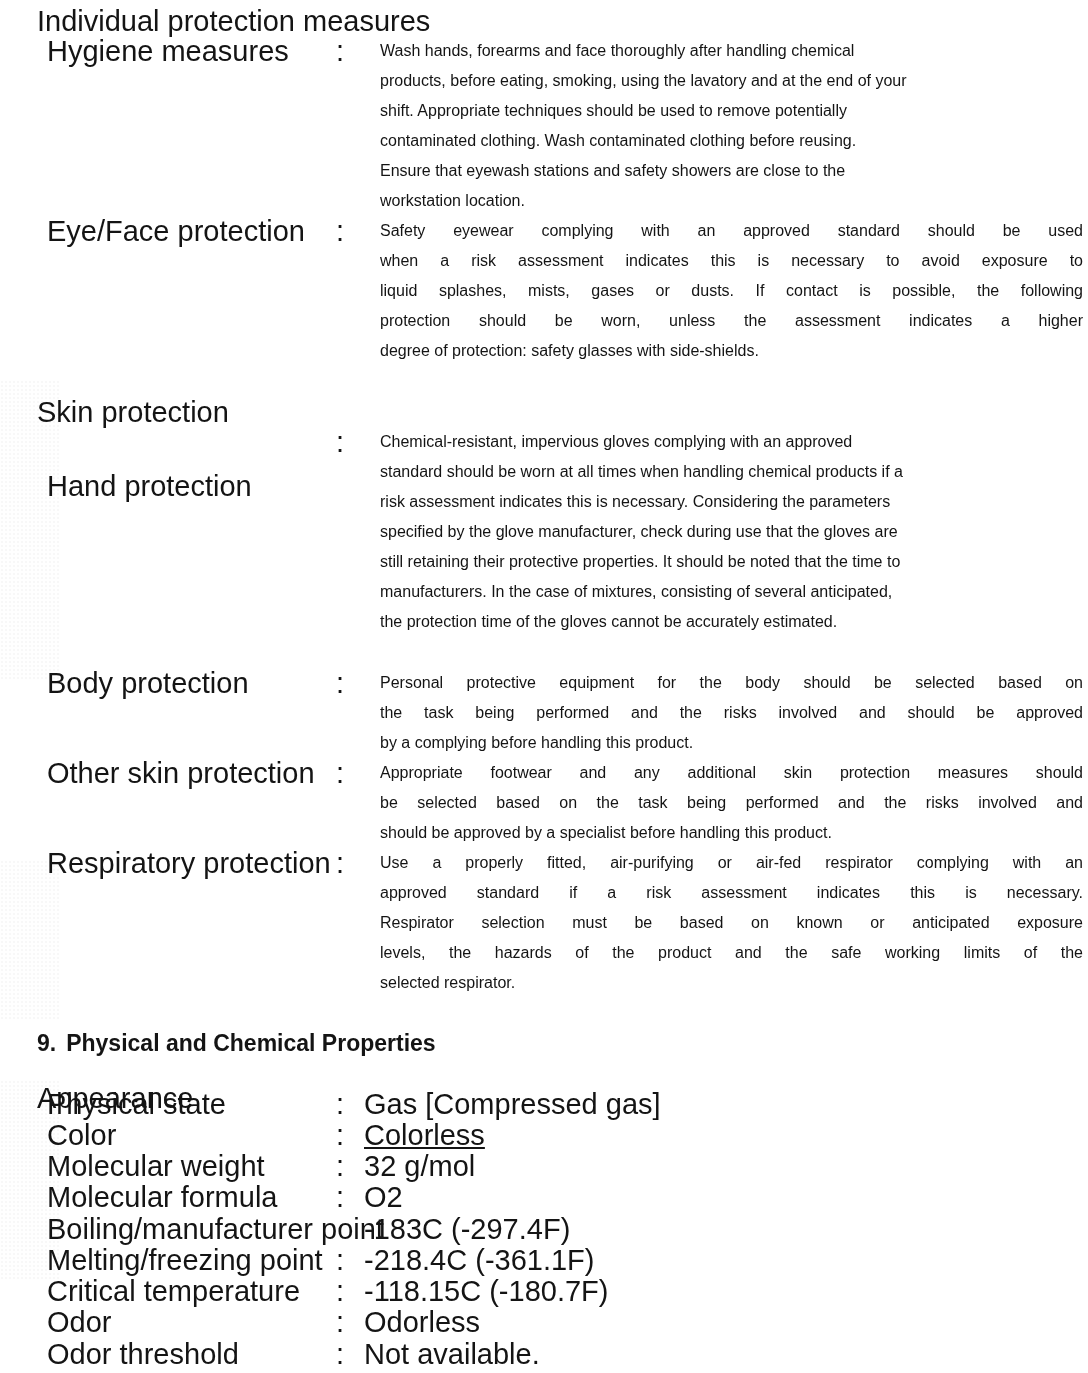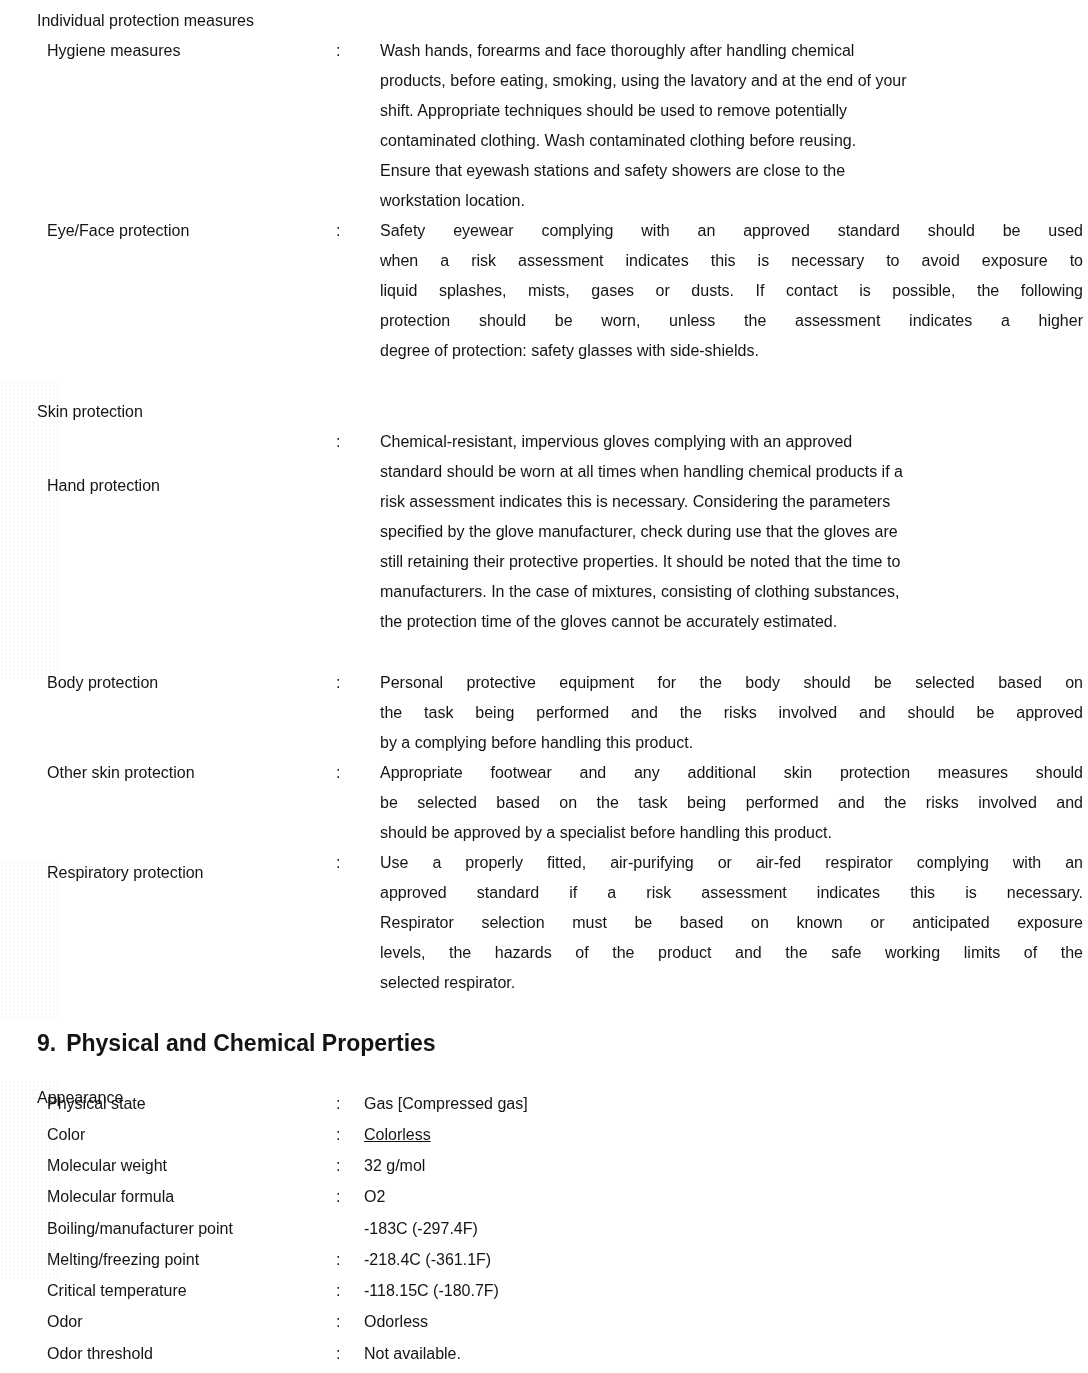--- a/index.html
+++ b/index.html
@@ -1,19 +1,19 @@
 <!DOCTYPE html>
 <html><head>
 <meta charset="utf-8">
 <style>
   html, body { margin: 0; padding: 0; background: #ffffff; }
   body { width: 1088px; height: 1373px; position: relative; overflow: hidden;
          font-family: "Liberation Sans", sans-serif; color: #141414; }
   .page { position: absolute; left: 0; top: 0; width: 1088px; height: 1373px; }
-  .t { position: absolute; font-size: 16px; line-height: 30px; white-space: nowrap; }
+  .t { position: absolute; font-size: 29px; line-height: 30px; white-space: nowrap; }
   .label { left: 47px; }
   .group { left: 37px; }
   .colon { left: 336px; }
   .val { left: 364px; }
   .para { position: absolute; left: 380px; width: 703px; font-size: 16px; line-height: 30px; }
   .para.just { text-align: justify; }
   .para .ln { display: block; white-space: nowrap; }
   .para.just .ln { white-space: normal; text-align: justify; text-align-last: justify; }
   .para.just .ln.last { text-align-last: left; }
   .heading { position: absolute; left: 37px; font-size: 23px; font-weight: bold; line-height: 30px; white-space: nowrap; }
@@ -55,41 +55,41 @@
   <div class="t group" style="top:397px;">Skin protection</div>
 
   <div class="t label" style="top:427px;margin-top:44px;">Hand protection</div>
   <div class="t colon" style="top:427px;">:</div>
   <div class="para" style="top:427px;">
     <span class="ln">Chemical-resistant, impervious gloves complying with an approved</span>
     <span class="ln">standard should be worn at all times when handling chemical products if a</span>
     <span class="ln">risk assessment indicates this is necessary. Considering the parameters</span>
     <span class="ln">specified by the glove manufacturer, check during use that the gloves are</span>
     <span class="ln">still retaining their protective properties. It should be noted that the time to</span>
-    <span class="ln">manufacturers. In the case of mixtures, consisting of clothing substances,</span>
+    <span class="ln">manufacturers. In the case of mixtures, consisting of several anticipated,</span>
     <span class="ln">the protection time of the gloves cannot be accurately estimated.</span>
   </div>
 
   <div class="t label" style="top:668px;">Body protection</div>
   <div class="t colon" style="top:668px;">:</div>
   <div class="para just" style="top:668px;">
     <span class="ln">Personal protective equipment for the body should be selected based on</span>
     <span class="ln">the task being performed and the risks involved and should be approved</span>
     <span class="ln last">by a complying before handling this product.</span>
   </div>
 
   <div class="t label" style="top:758px;">Other skin protection</div>
   <div class="t colon" style="top:758px;">:</div>
   <div class="para just" style="top:758px;">
     <span class="ln">Appropriate footwear and any additional skin protection measures should</span>
     <span class="ln">be selected based on the task being performed and the risks involved and</span>
     <span class="ln last">should be approved by a specialist before handling this product.</span>
   </div>
 
-  <div class="t label" style="top:848px;margin-top:10px;">Respiratory protection</div>
+  <div class="t label" style="top:848px;">Respiratory protection</div>
   <div class="t colon" style="top:848px;">:</div>
   <div class="para just" style="top:848px;">
     <span class="ln">Use a properly fitted, air-purifying or air-fed respirator complying with an</span>
     <span class="ln">approved standard if a risk assessment indicates this is necessary.</span>
     <span class="ln">Respirator selection must be based on known or anticipated exposure</span>
     <span class="ln">levels, the hazards of the product and the safe working limits of the</span>
     <span class="ln last">selected respirator.</span>
   </div>
 
   <div class="heading" style="top:1028px;">

